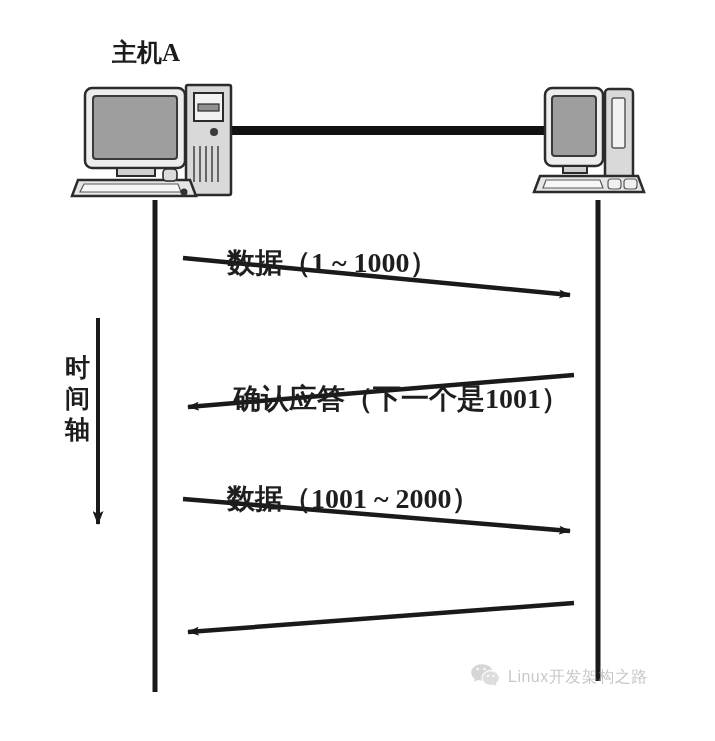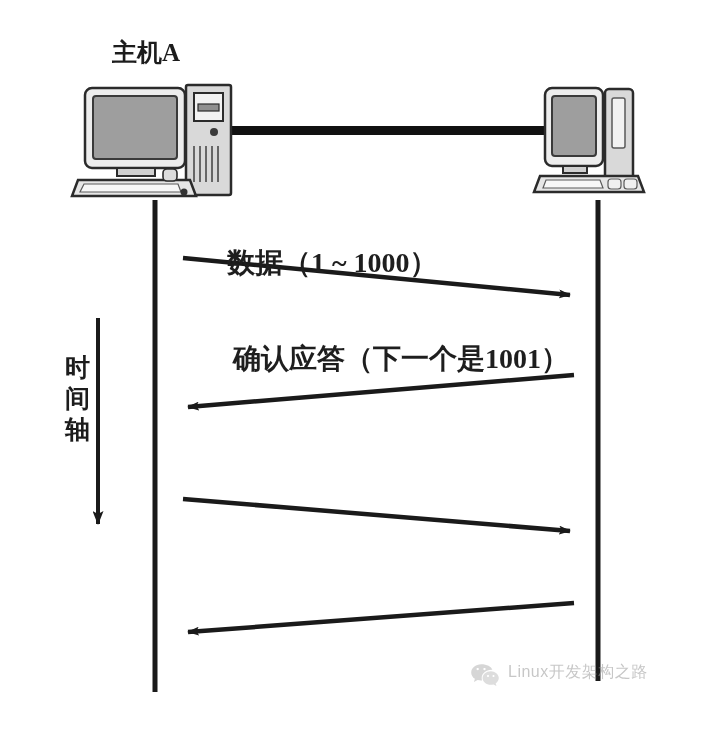--- a/index.html
+++ b/index.html
@@ -39,21 +39,21 @@
   .msg-label {
     position: absolute;
     font-family: Liberation Serif, serif;
     font-size: 28px;
     font-weight: 700;
     color: #1e1e1e;
     white-space: nowrap;
     margin-top: 10px;
   }
   #msg-1 { left: 227px; top: 234px; }
-  #msg-2 { left: 233px; top: 330px; text-align: center; }
+  #msg-2 { left: 233px; top: 370px; text-align: center; }
   #msg-3 { left: 227px; top: 470px; }
   #msg-4 { left: 233px; top: 578px; }
 
   #time-axis-label {
     position: absolute;
     left: 60px;
     top: 352px;
     width: 30px;
     font-family: "Liberation Serif", "DejaVu Serif", serif;
     font-size: 25px;
@@ -62,20 +62,21 @@
     line-height: 31px;
     text-align: right;
     word-break: break-all;
   }
 
   #watermark {
     position: absolute;
     left: 470px;
     top: 662px;
     display: flex;
+    align-items: center;
     gap: 8px;
     opacity: 0.55;
   }
   #watermark .wm-text {
     font-family: "Liberation Sans", "DejaVu Sans", sans-serif;
     font-size: 16px;
     color: #9a9a9a;
     white-space: nowrap;
     letter-spacing: 0.5px;
   }
@@ -159,20 +160,21 @@
 
   <div class="host-label" id="host-a-label">主机A</div>
 
 
   <div id="time-axis-label">时间轴</div>
 
   <div class="msg-label" id="msg-1">数据（1 ~ 1000）</div>
 
   <div class="msg-label" id="msg-2">确认应答（下一个是1001）</div>
 
+  <div class="msg-label" id="msg-3">数据（1001 ~ 2000）</div>
 
 
   <div id="watermark">
     <span class="wm-icon">
       <svg width="30" height="26" viewBox="0 0 30 26">
         <path d="M11.2,2.2 C5.6,2.2 1.2,5.9 1.2,10.4 C1.2,13 2.6,15.3 4.9,16.8 L3.9,20.0 L7.6,18.1 C8.7,18.4 9.9,18.6 11.2,18.6 C11.5,18.6 11.8,18.6 12.1,18.6 C11.8,17.8 11.7,17.0 11.7,16.1 C11.7,11.4 16.1,7.7 21.4,7.7 C21.7,7.7 22.0,7.7 22.3,7.8 C21.5,4.6 16.9,2.2 11.2,2.2 Z M7.7,8.3 C7.0,8.3 6.5,7.8 6.5,7.1 C6.5,6.4 7.0,5.9 7.7,5.9 C8.4,5.9 8.9,6.4 8.9,7.1 C8.9,7.8 8.4,8.3 7.7,8.3 Z M14.5,8.3 C13.8,8.3 13.3,7.8 13.3,7.1 C13.3,6.4 13.8,5.9 14.5,5.9 C15.2,5.9 15.7,6.4 15.7,7.1 C15.7,7.8 15.2,8.3 14.5,8.3 Z" fill="#b5b5b5"></path>
         <path d="M28.8,16.0 C28.8,12.2 25.1,9.2 20.7,9.2 C16.2,9.2 12.6,12.2 12.6,16.0 C12.6,19.8 16.2,22.8 20.7,22.8 C21.7,22.8 22.6,22.7 23.5,22.4 L26.5,24.0 L25.7,21.4 C27.5,20.1 28.8,18.2 28.8,16.0 Z M18.0,15.0 C17.4,15.0 17.0,14.6 17.0,14.0 C17.0,13.4 17.4,13.0 18.0,13.0 C18.6,13.0 19.0,13.4 19.0,14.0 C19.0,14.6 18.6,15.0 18.0,15.0 Z M23.5,15.0 C22.9,15.0 22.5,14.6 22.5,14.0 C22.5,13.4 22.9,13.0 23.5,13.0 C24.1,13.0 24.5,13.4 24.5,14.0 C24.5,14.6 24.1,15.0 23.5,15.0 Z" fill="#c2c2c2"></path>
       </svg>
     </span>
     <span class="wm-text">Linux开发架构之路</span>

